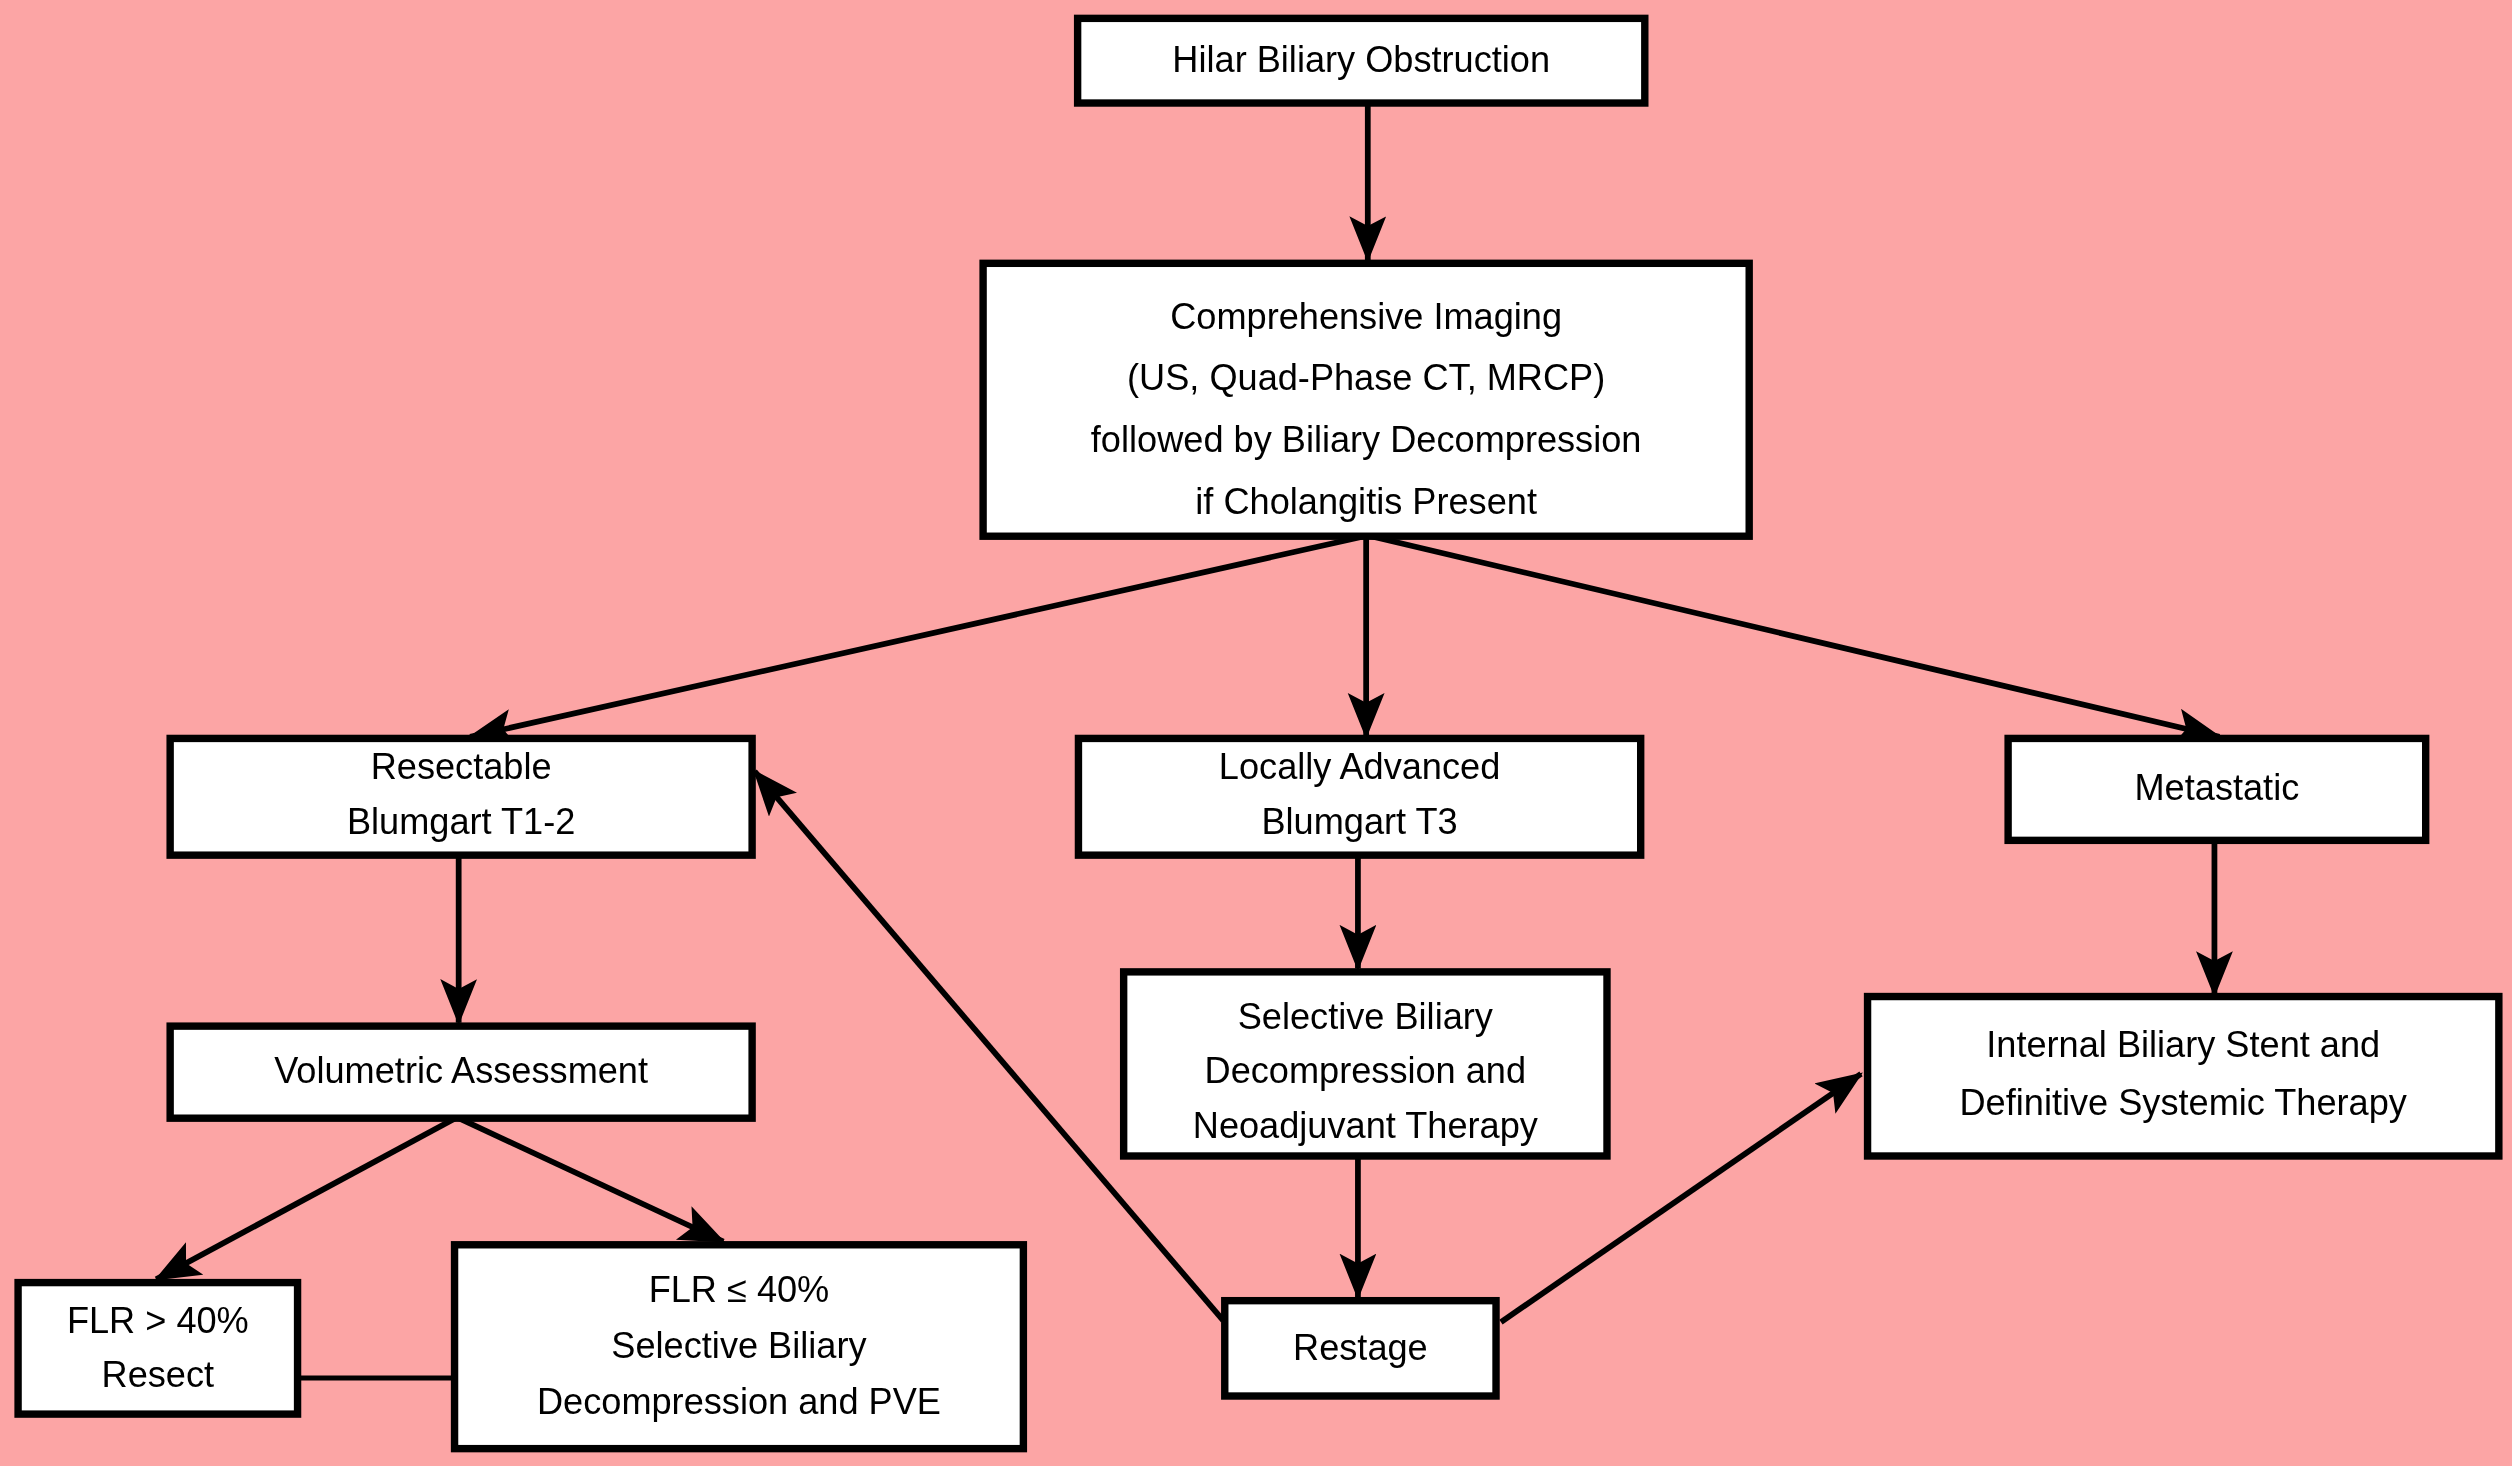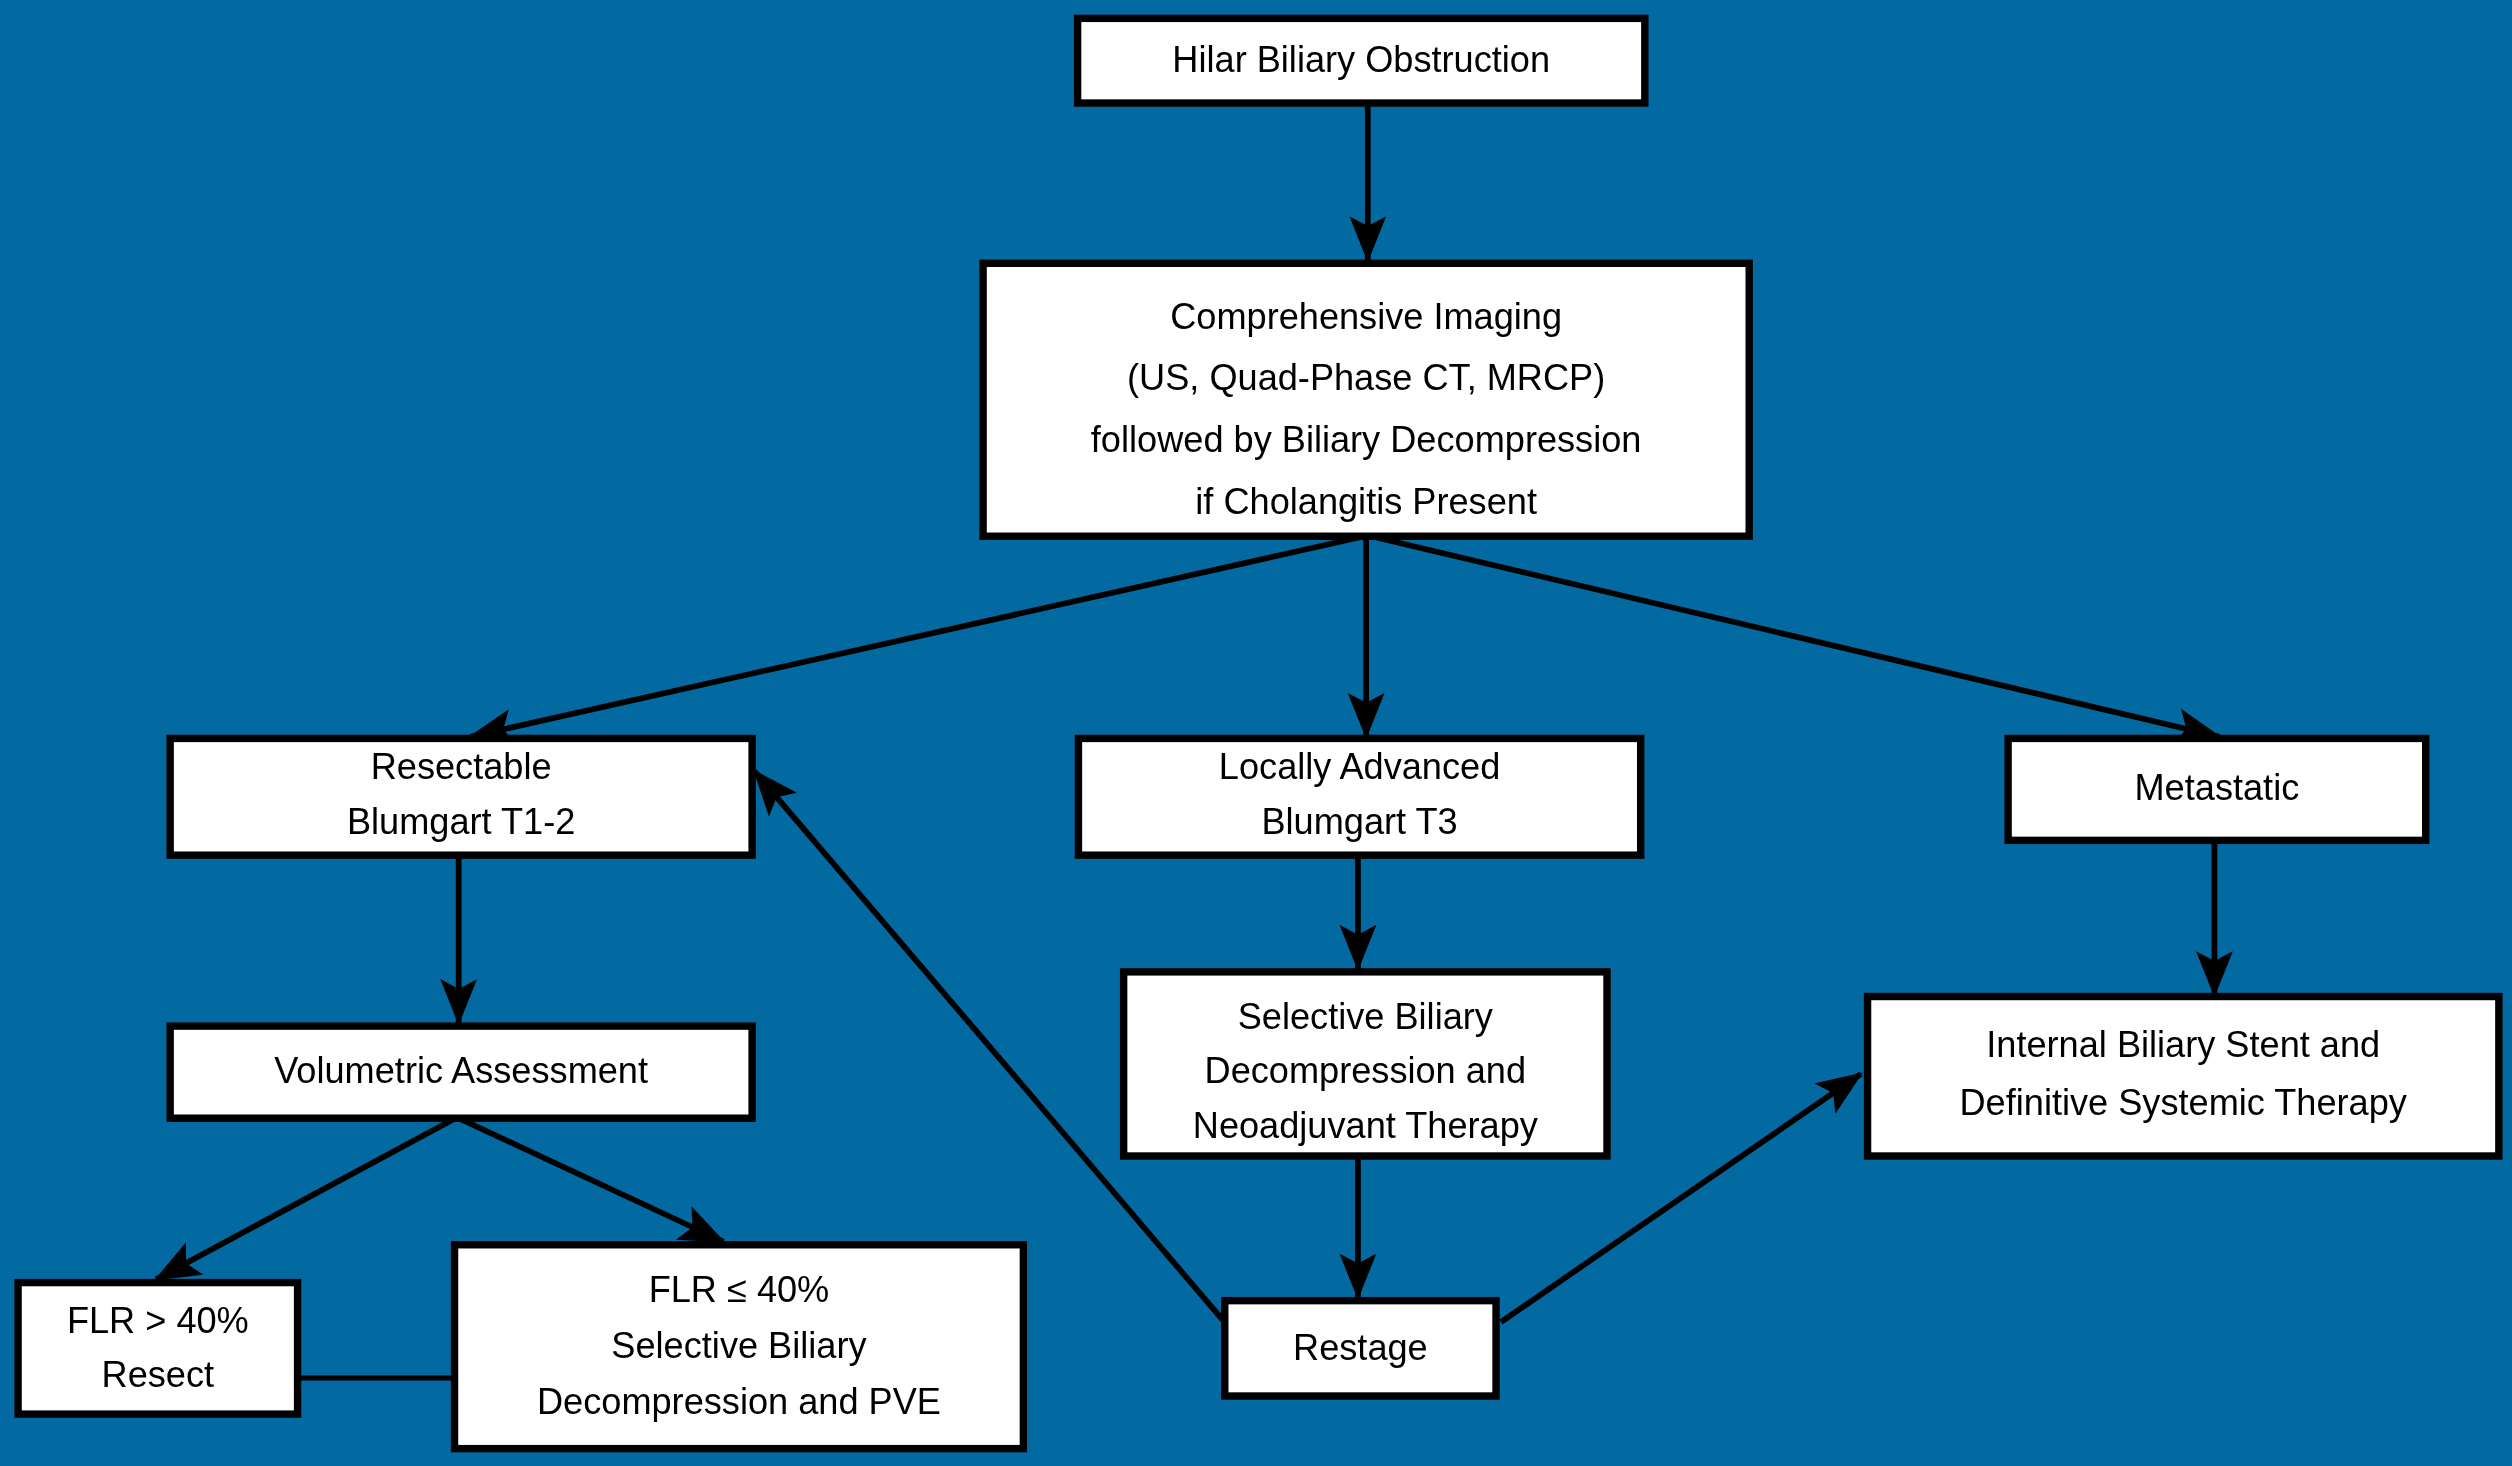--- a/index.html
+++ b/index.html
@@ -4,21 +4,21 @@
 <style>
   html, body {
     margin: 0;
     padding: 0;
     background: #ffffff;
   }
   #page {
     position: relative;
     width: 2512px;
     height: 1467px;
-    background: #0369a1;
+    background: #fca5a5;
     overflow: hidden;
     font-family: "Liberation Sans", sans-serif;
   }
   svg#flow {
     position: absolute;
     left: 0;
     top: 0;
     width: 2512px;
     height: 1467px;
     display: block;

